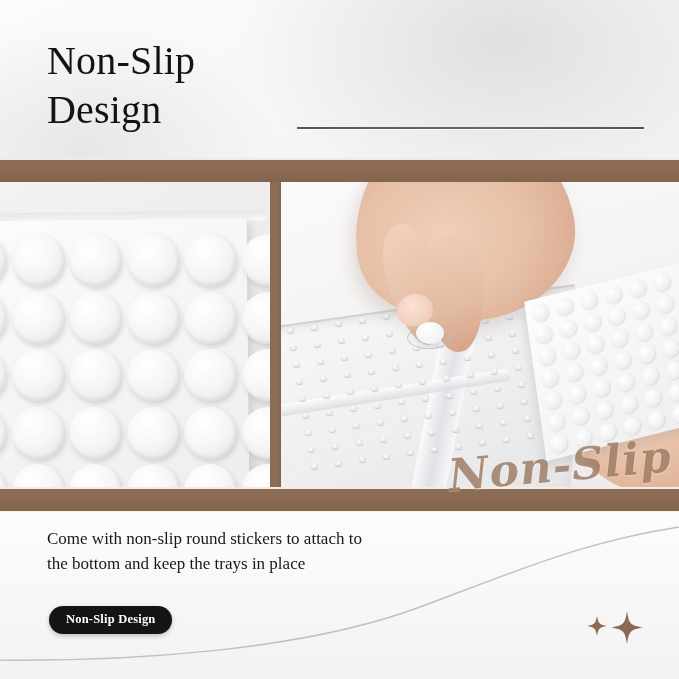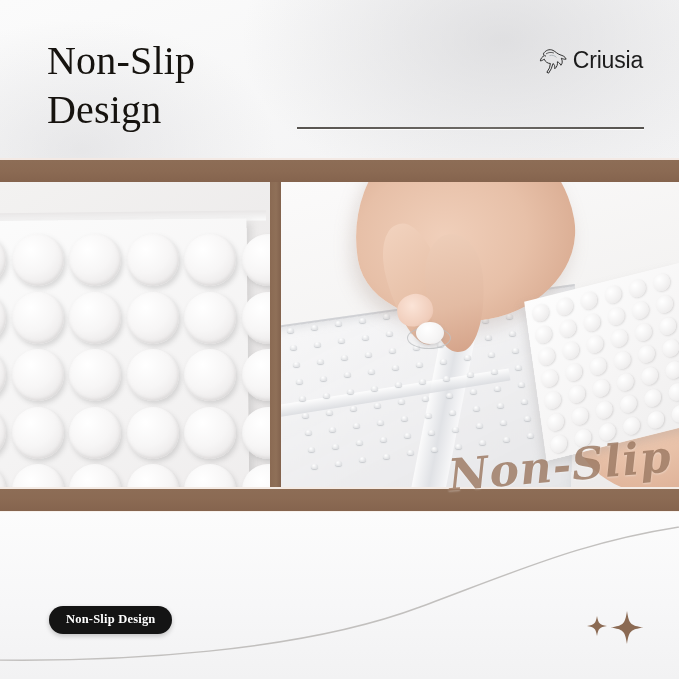--- a/index.html
+++ b/index.html
@@ -196,35 +196,20 @@
 </style>
 </head>
 <body>
 
 <div class="page">
 
   <div class="header">
     <div class="title">Non-Slip
 Design</div>
 
-    <div class="brand">
-      <span class="brand-mark">
-        <svg viewBox="0 0 34 32" width="30" height="28" aria-hidden="true">
-          <path d="M6 9 C8 5,13 3,17 5 C20 6.5,22 9,25 10 C28 11,31 12,32 15
-                   C30 15.5,28 14.5,26.5 14 C28 17,28 20,26 22
-                   C25 20,23.5 18.5,22 18 C22.5 21,21.5 24,19 26
-                   C19.5 23,18.5 21,17 20 L15 26 L12 31 L10 30 L13 25 L14 20
-                   C11 20,8 18,7 15 C5.5 16,4 17,2.5 17 C3 14,5 12,7 11 Z" fill="none" stroke="#2b2b2b" stroke-width="1.1" stroke-linejoin="round"></path>
-          <path d="M9 9 C12 7,15 7,18 8" fill="none" stroke="#2b2b2b" stroke-width="0.8"></path>
-          <path d="M13 11 C16 10,19 11,21 13" fill="none" stroke="#9aa3ab" stroke-width="0.8"></path>
-          <circle cx="8.2" cy="11.4" r="0.7" fill="#2b2b2b"></circle>
-        </svg>
-      </span>
-      <span class="brand-name">Criusia</span>
-    </div>
 
     <div class="title-rule"></div>
   </div>
 
   <div class="band">
 
     <div class="band-hair-top"></div>
     <div class="band-top"></div>
     <div class="band-hair-mid"></div>
 
@@ -420,20 +405,22 @@
     <div class="band-hair-bot"></div>
   </div>
 
   <div class="watermark">Non-Slip</div>
 
   <div class="footer">
     <svg class="swoosh" viewBox="0 0 679 167" aria-hidden="true">
       <path d="M-10 148 C120 150,300 140,420 95 C520 58,590 26,700 12" fill="none" stroke="#b9b6b4" stroke-width="1.4" opacity="0.85"></path>
     </svg>
 
+    <div class="caption">Come with non-slip round stickers to attach to
+the bottom and keep the trays in place</div>
 
     <div class="badge">Non-Slip Design</div>
 
     <svg class="sparkles" viewBox="0 0 64 36" aria-hidden="true">
       <g>
         <path d="M14 6 C15.4 13.6,16.4 14.6,24 16 C16.4 17.4,15.4 18.4,14 26 C12.6 18.4,11.6 17.4,4 16 C11.6 14.6,12.6 13.6,14 6 Z" fill="#8b6a53"></path>
       </g>
       <g>
         <path d="M44 1 C46 14,47.5 15.5,60.5 17.5 C47.5 19.5,46 21,44 34 C42 21,40.5 19.5,27.5 17.5 C40.5 15.5,42 14,44 1 Z" fill="#8b6a53"></path>
       </g>

